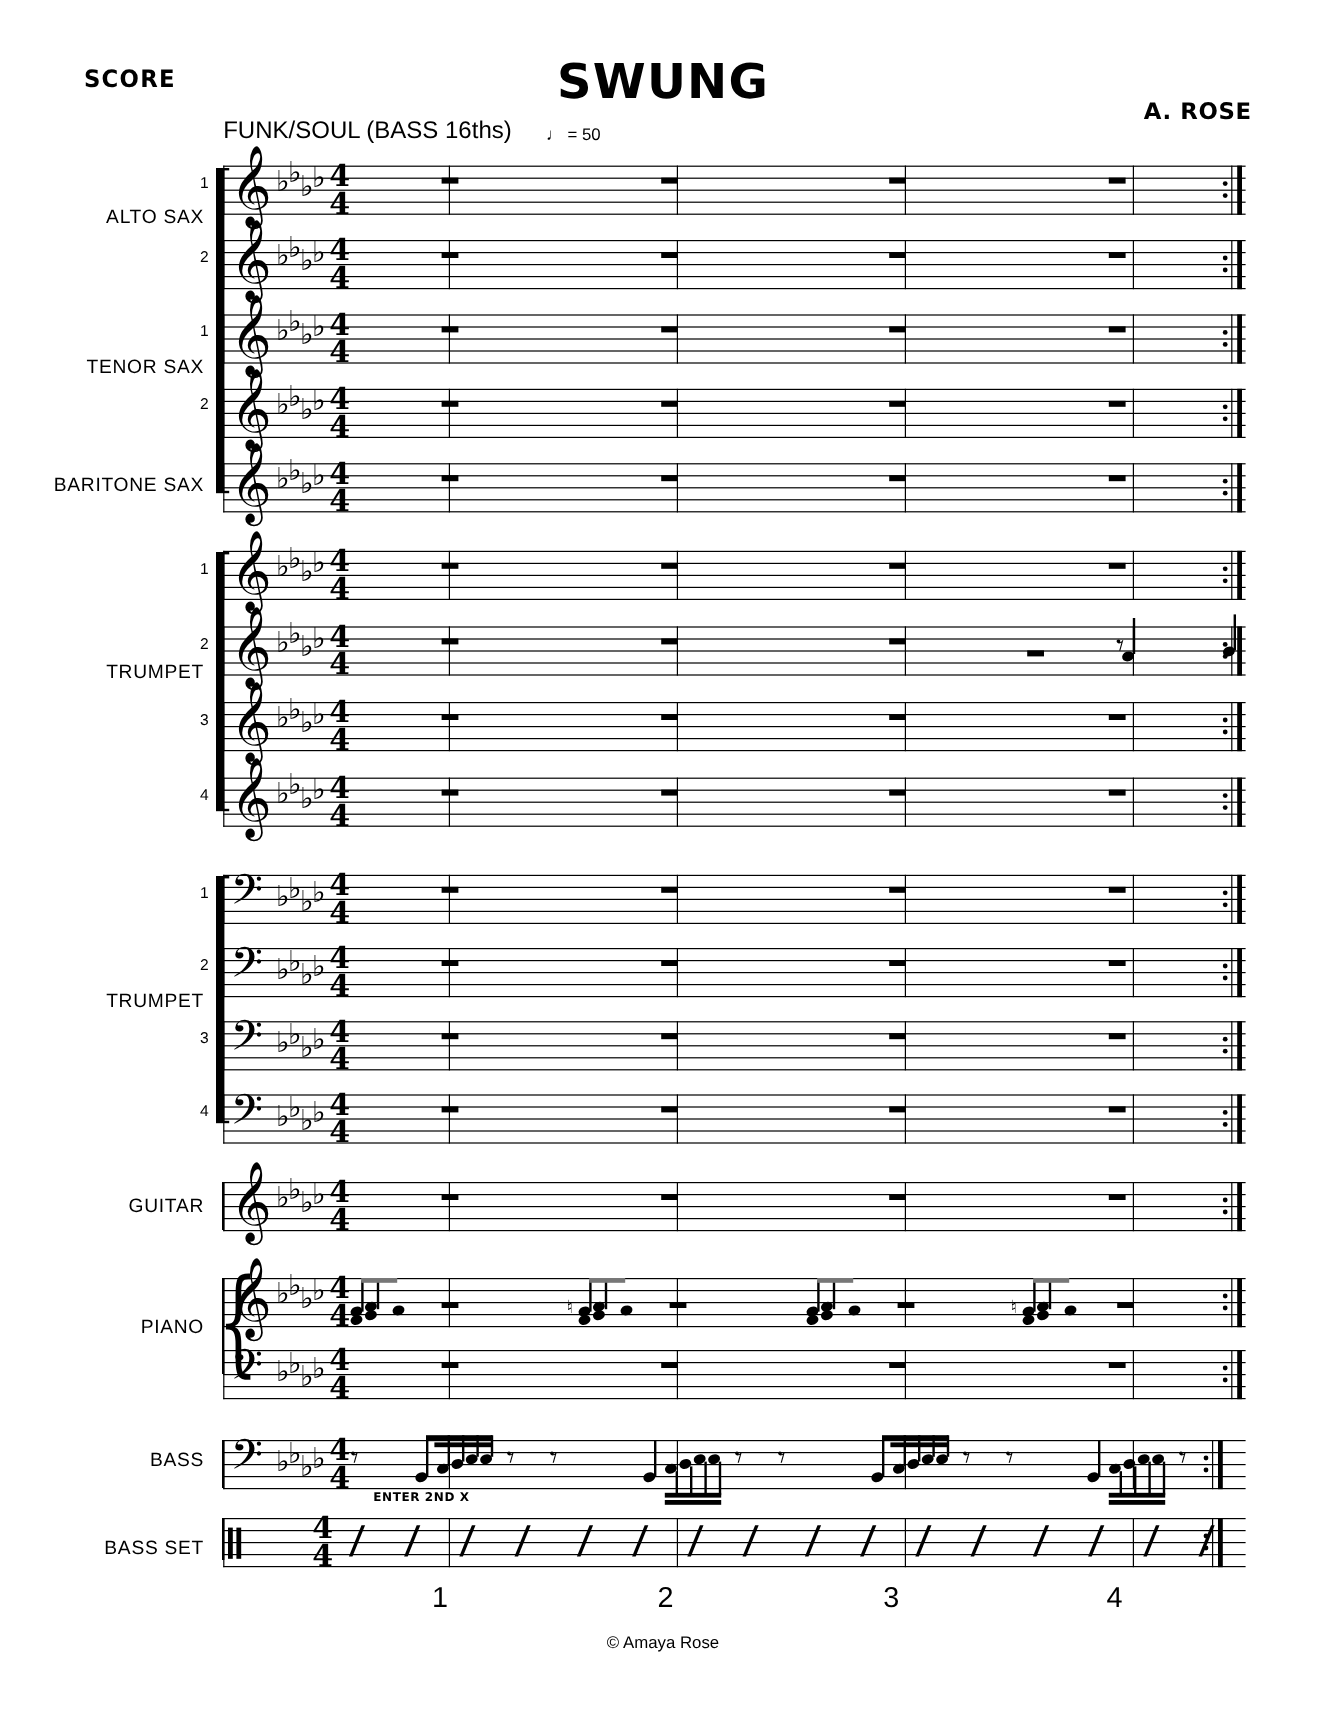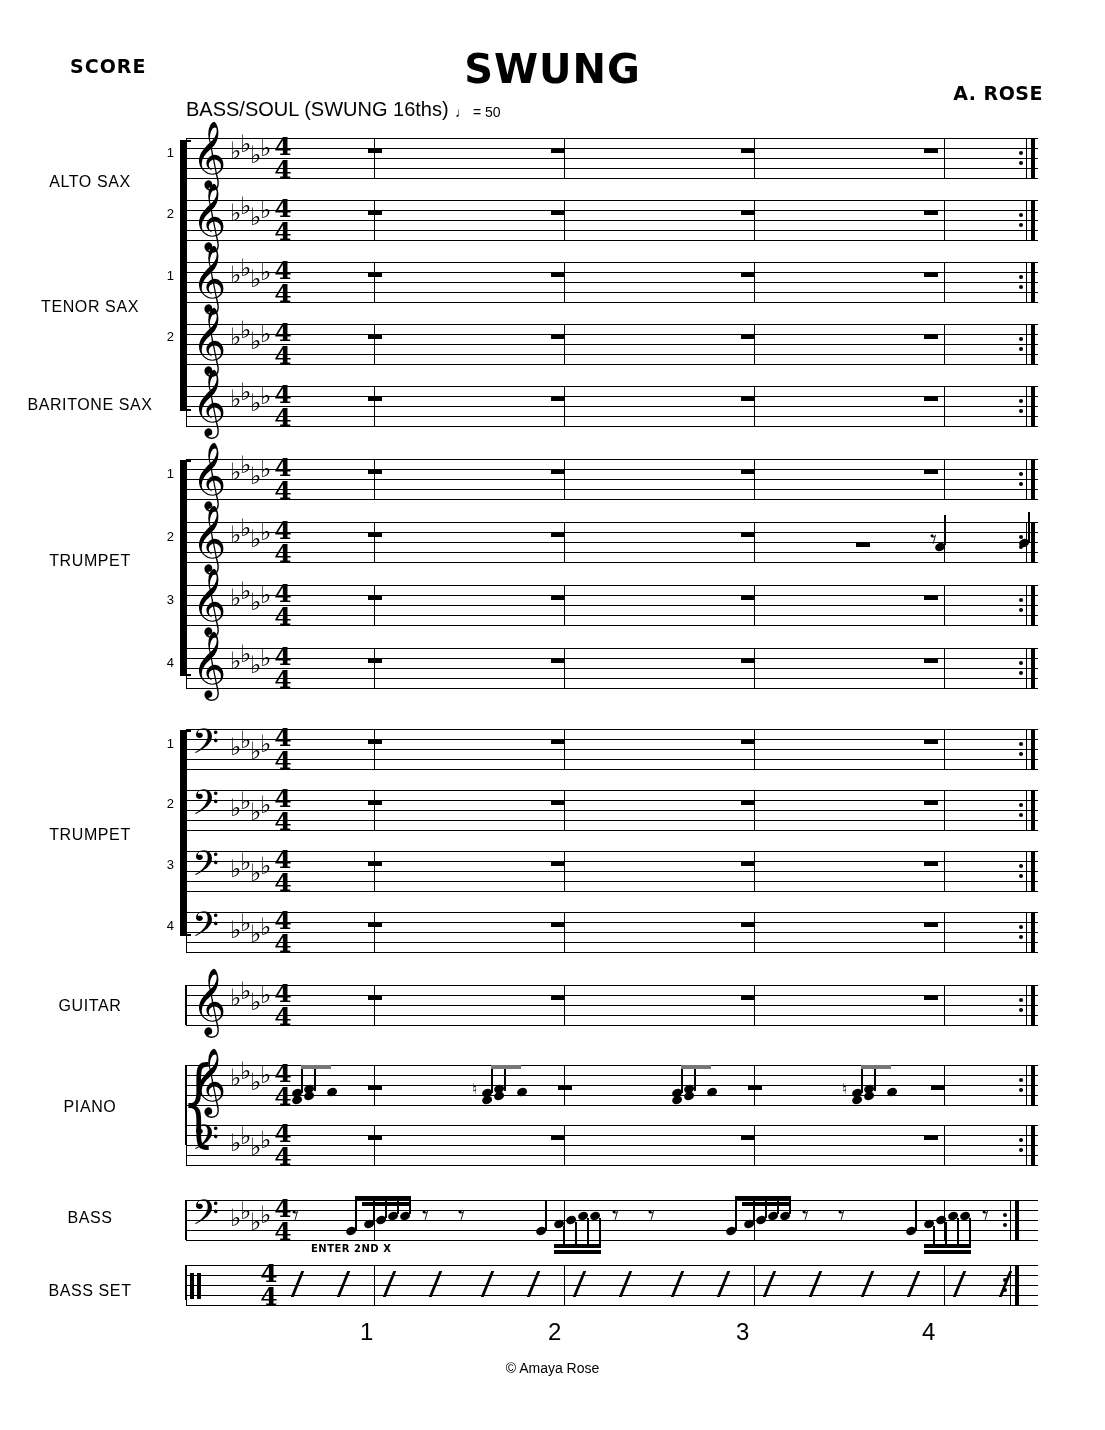--- a/index.html
+++ b/index.html
@@ -183,21 +183,21 @@
     top: 10px;
   }
   .wrest.m1 { left: 182px; }
   .wrest.m2 { left: 365px; }
   .wrest.m3 { left: 555px; }
   .wrest.m4 { left: 738px; }
 
   
   .instr {
     position: absolute;
-    text-align: center;
+    text-align: right;
     font-size: 16px;
     letter-spacing: 0.6px;
     width: 160px;
     left: 10px;
     font-family: "Liberation Sans", sans-serif;
   }
   .partnum {
     position: absolute;
     left: 158px;
     width: 16px;
@@ -303,21 +303,21 @@
   }
 </style>
 </head>
 <body>
 
 <div class="page">
 
   <div class="score-label">SCORE</div>
   <div class="title">SWUNG</div>
   <div class="composer">A. ROSE</div>
-  <div class="tempo-text">BASS/SOUL (SWUNG 16ths)</div>
+  <div class="tempo-text">FUNK/SOUL (BASS 16ths)</div>
   <div class="tempo-mark">♩ = 50</div>
   <div class="copyright">© Amaya Rose</div>
 
   <div class="sysline" style="top:140px;height:270px;"></div>
   <div class="sysline" style="top:460px;height:215px;"></div>
   <div class="sysline" style="top:730px;height:205px;"></div>
   <div class="sysline" style="top:985px;height:40px;"></div>
   <div class="sysline" style="top:1065px;height:80px;"></div>
   <div class="sysline" style="top:1200px;height:40px;"></div>
   <div class="sysline" style="top:1265px;height:35px;"></div>

